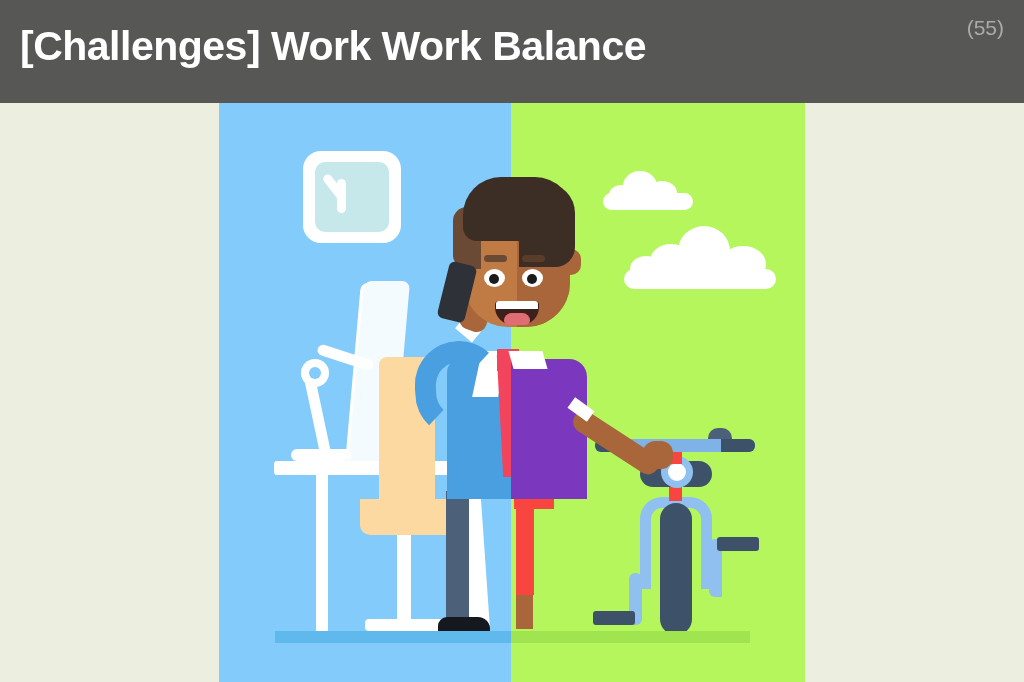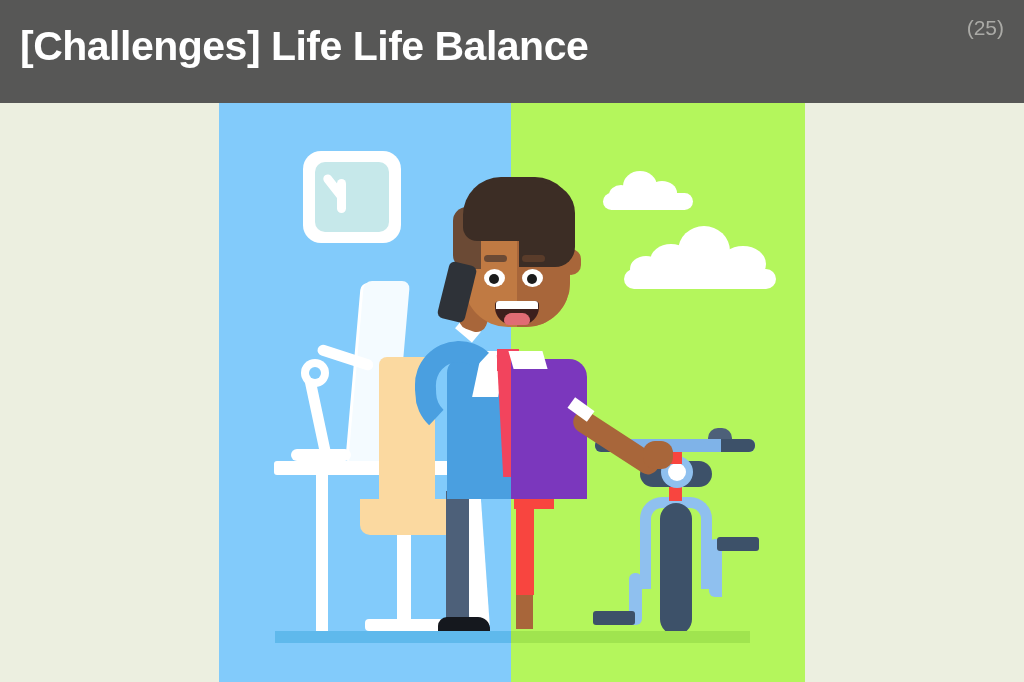--- a/index.html
+++ b/index.html
@@ -585,22 +585,22 @@
     left: 374px; top: 508px;
     width: 42px; height: 14px;
     background: #3d5169;
     border-radius: 3px;
   }
 </style>
 </head>
 <body>
 
 <div class="header">
-  <div class="header-title">[Challenges] Life Life Balance</div>
-  <div class="page-number">(25)</div>
+  <div class="header-title">[Challenges] Work Work Balance</div>
+  <div class="page-number">(55)</div>
 </div>
 
 <div class="illustration">
 
   <div class="bg-work"></div>
   <div class="bg-life"></div>
 
   <div class="clock-frame">
     <div class="clock-face"></div>
     <div class="clock-hand-minute"></div>

